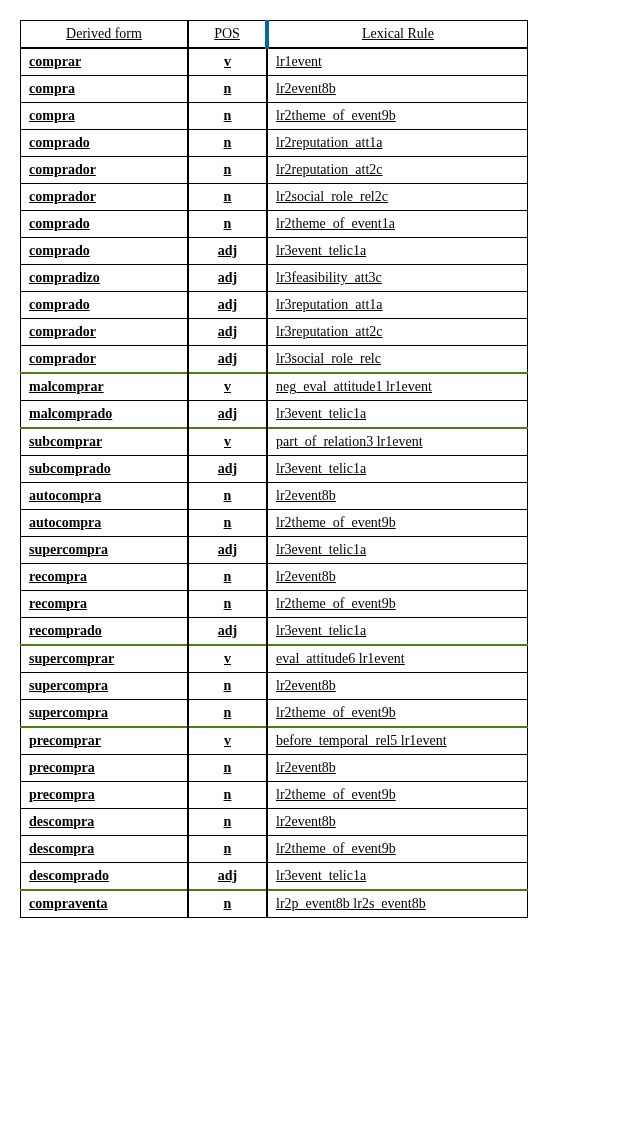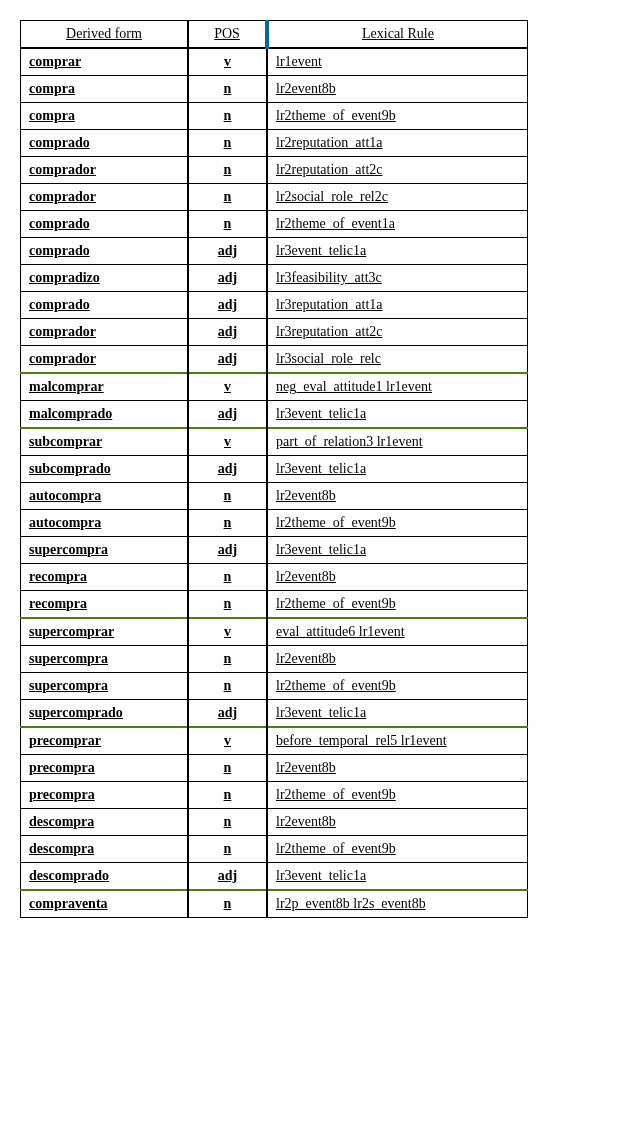--- a/index.html
+++ b/index.html
@@ -163,39 +163,39 @@
       <tr>
         <td class="col-form">recompra</td>
         <td class="col-pos">n</td>
         <td class="col-rule">lr2event8b</td>
       </tr>
       <tr>
         <td class="col-form">recompra</td>
         <td class="col-pos">n</td>
         <td class="col-rule">lr2theme_of_event9b</td>
       </tr>
+      <tr>
+        <td class="col-form">recomprado</td>
+        <td class="col-pos">adj</td>
+        <td class="col-rule">lr3event_telic1a</td>
+      </tr>
       <tr class="group-break">
         <td class="col-form">supercomprar</td>
         <td class="col-pos">v</td>
         <td class="col-rule">eval_attitude6 lr1event</td>
       </tr>
       <tr>
         <td class="col-form">supercompra</td>
         <td class="col-pos">n</td>
         <td class="col-rule">lr2event8b</td>
       </tr>
       <tr>
         <td class="col-form">supercompra</td>
         <td class="col-pos">n</td>
         <td class="col-rule">lr2theme_of_event9b</td>
-      </tr>
-      <tr>
-        <td class="col-form">supercomprado</td>
-        <td class="col-pos">adj</td>
-        <td class="col-rule">lr3event_telic1a</td>
       </tr>
       <tr class="group-break">
         <td class="col-form">precomprar</td>
         <td class="col-pos">v</td>
         <td class="col-rule">before_temporal_rel5 lr1event</td>
       </tr>
       <tr>
         <td class="col-form">precompra</td>
         <td class="col-pos">n</td>
         <td class="col-rule">lr2event8b</td>

